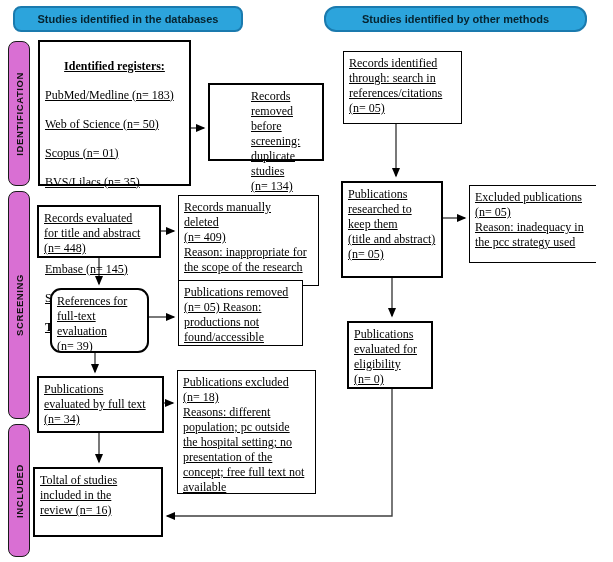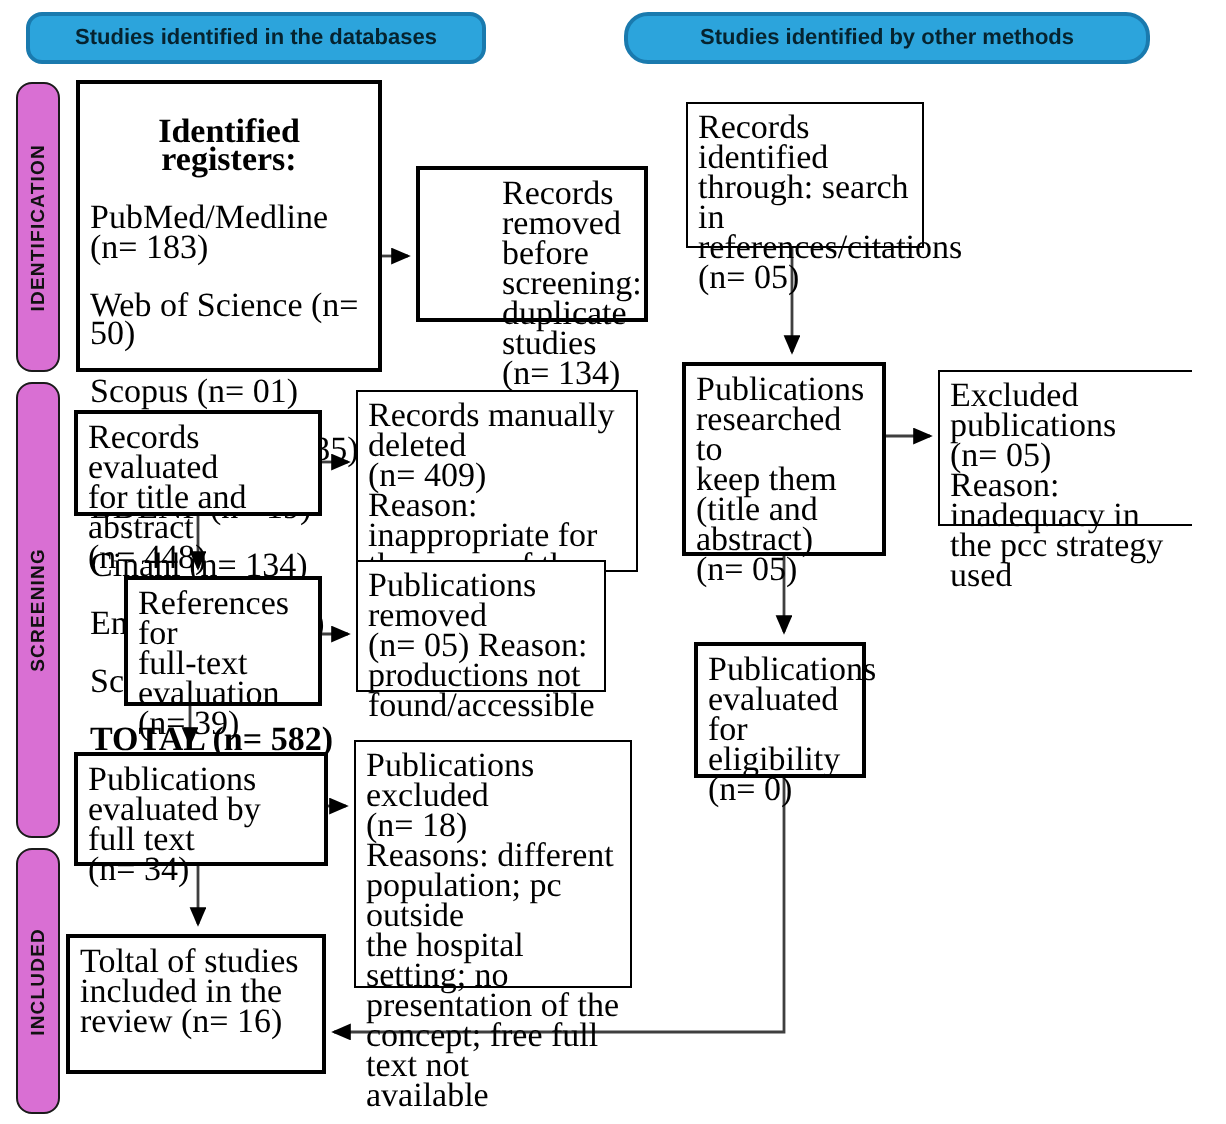--- a/index.html
+++ b/index.html
@@ -22,22 +22,22 @@
     background:var(--stage-fill);border:1px solid var(--stage-border);
     border-radius:8px;display:flex;align-items:center;justify-content:center;
   }
   .stage span{
     writing-mode:vertical-rl;transform:rotate(180deg);
     font-family:"Liberation Sans",sans-serif;font-weight:bold;font-size:9.5px;
     letter-spacing:0.6px;color:#111;
   }
   .box{
     position:absolute;background:#fff;border:2px solid var(--box-border);
-    font-size:17px;line-height:15px;color:#000;
-    padding:4px 5px;white-space:pre-line;
+    font-size:12px;line-height:15px;color:#000;
+    padding:4px 5px;white-space:pre-line;text-decoration:underline;
   }
   .box.thin{border-width:1px;}
   .registers-title{font-weight:bold;text-align:center;}
   .registers-total{font-weight:bold;}
 </style>
 </head>
 <body>
 
 <div class="canvas">
 
@@ -56,21 +56,21 @@
     <line x1="99" y1="433" x2="99" y2="462" stroke="var(--arrow-color)" stroke-width="1.4" marker-end="url(#ah)"></line>
     <line x1="396" y1="124" x2="396" y2="176" stroke="var(--arrow-color)" stroke-width="1.4" marker-end="url(#ah)"></line>
     <line x1="443" y1="218" x2="465" y2="218" stroke="var(--arrow-color)" stroke-width="1.4" marker-end="url(#ah)"></line>
     <line x1="392" y1="278" x2="392" y2="316" stroke="var(--arrow-color)" stroke-width="1.4" marker-end="url(#ah)"></line>
     <polyline points="392,389 392,516 167,516" fill="none" stroke="var(--arrow-color)" stroke-width="1.4" marker-end="url(#ah)"></polyline>
   </svg>
 
   <div class="header" style="left:13px;width:230px;">
     <span>Studies identified in the databases</span>
   </div>
-  <div class="header" style="left:312px;width:263px;border-radius:12px;">
+  <div class="header" style="left:324px;width:263px;border-radius:12px;">
     <span>Studies identified by other methods</span>
   </div>
 
   <div class="stage" style="top:41px;height:145px;">
     <span>IDENTIFICATION</span>
   </div>
   <div class="stage" style="top:191px;height:228px;">
     <span>SCREENING</span>
   </div>
   <div class="stage" style="top:424px;height:133px;">
@@ -98,21 +98,21 @@
   <div class="box" style="left:37px;top:205px;width:124px;height:53px;">Records evaluated
 for title and abstract
 (n= 448)</div>
 
   <div class="box thin" style="left:178px;top:195px;width:141px;height:91px;">Records manually
 deleted
 (n= 409)
 Reason: inappropriate for
 the scope of the research</div>
 
-  <div class="box" style="left:62px;top:288px;width:99px;height:65px;">References for
+  <div class="box" style="left:50px;top:288px;width:99px;height:65px;border-radius:11px;">References for
 full-text
 evaluation
 (n= 39)</div>
 
   <div class="box thin" style="left:178px;top:280px;width:125px;height:66px;">Publications removed
 (n= 05) Reason:
 productions not
 found/accessible</div>
 
   <div class="box" style="left:37px;top:376px;width:127px;height:57px;">Publications

